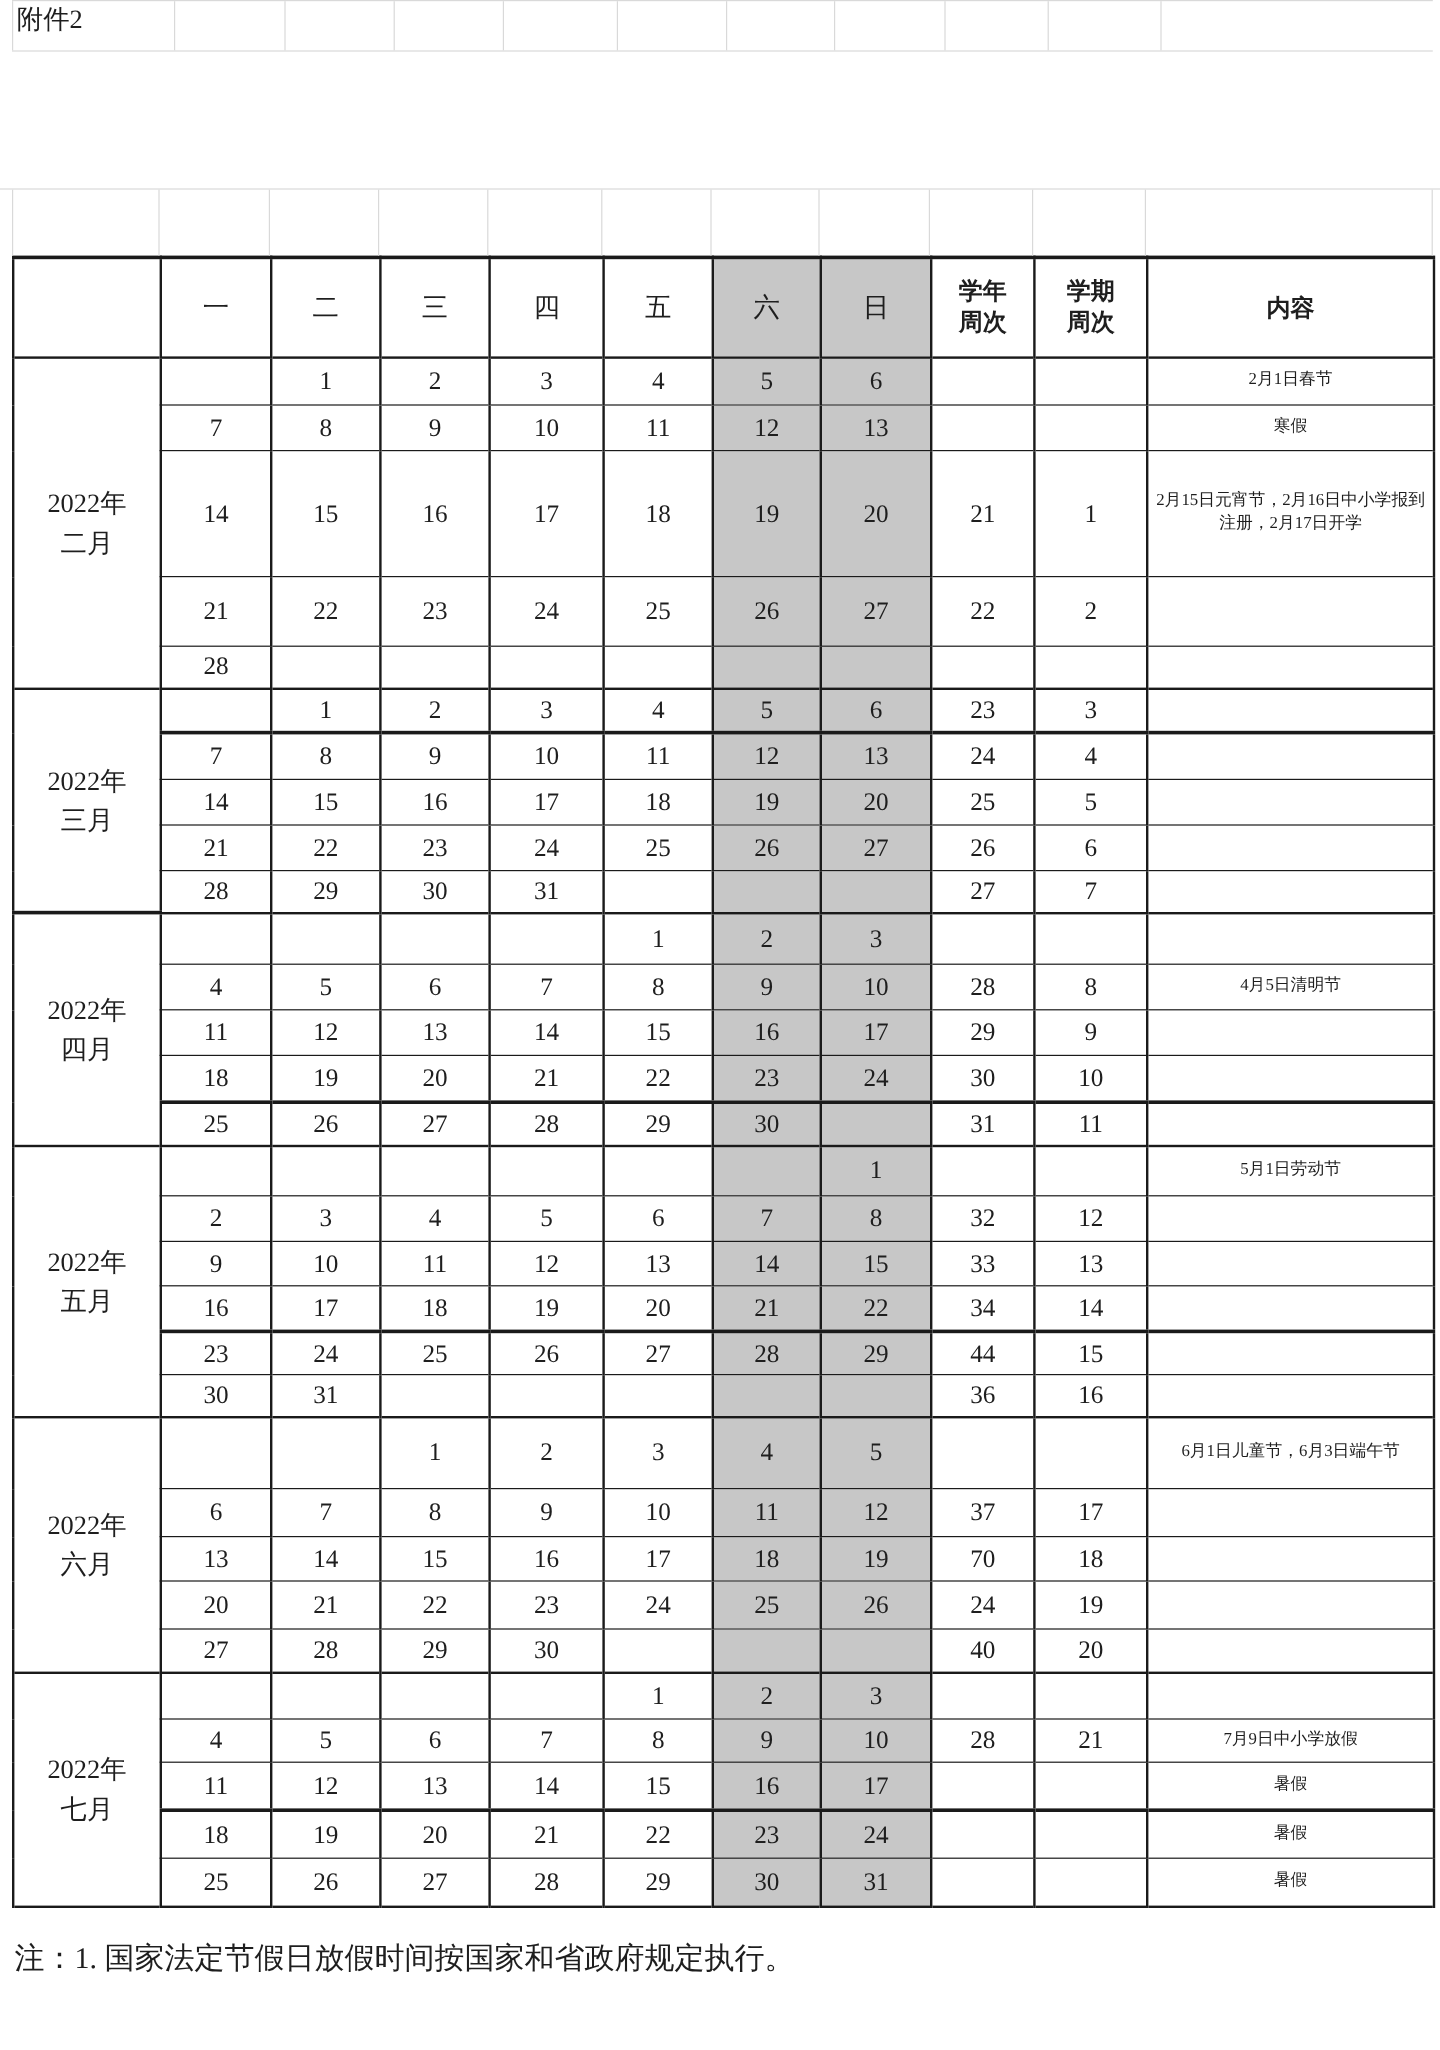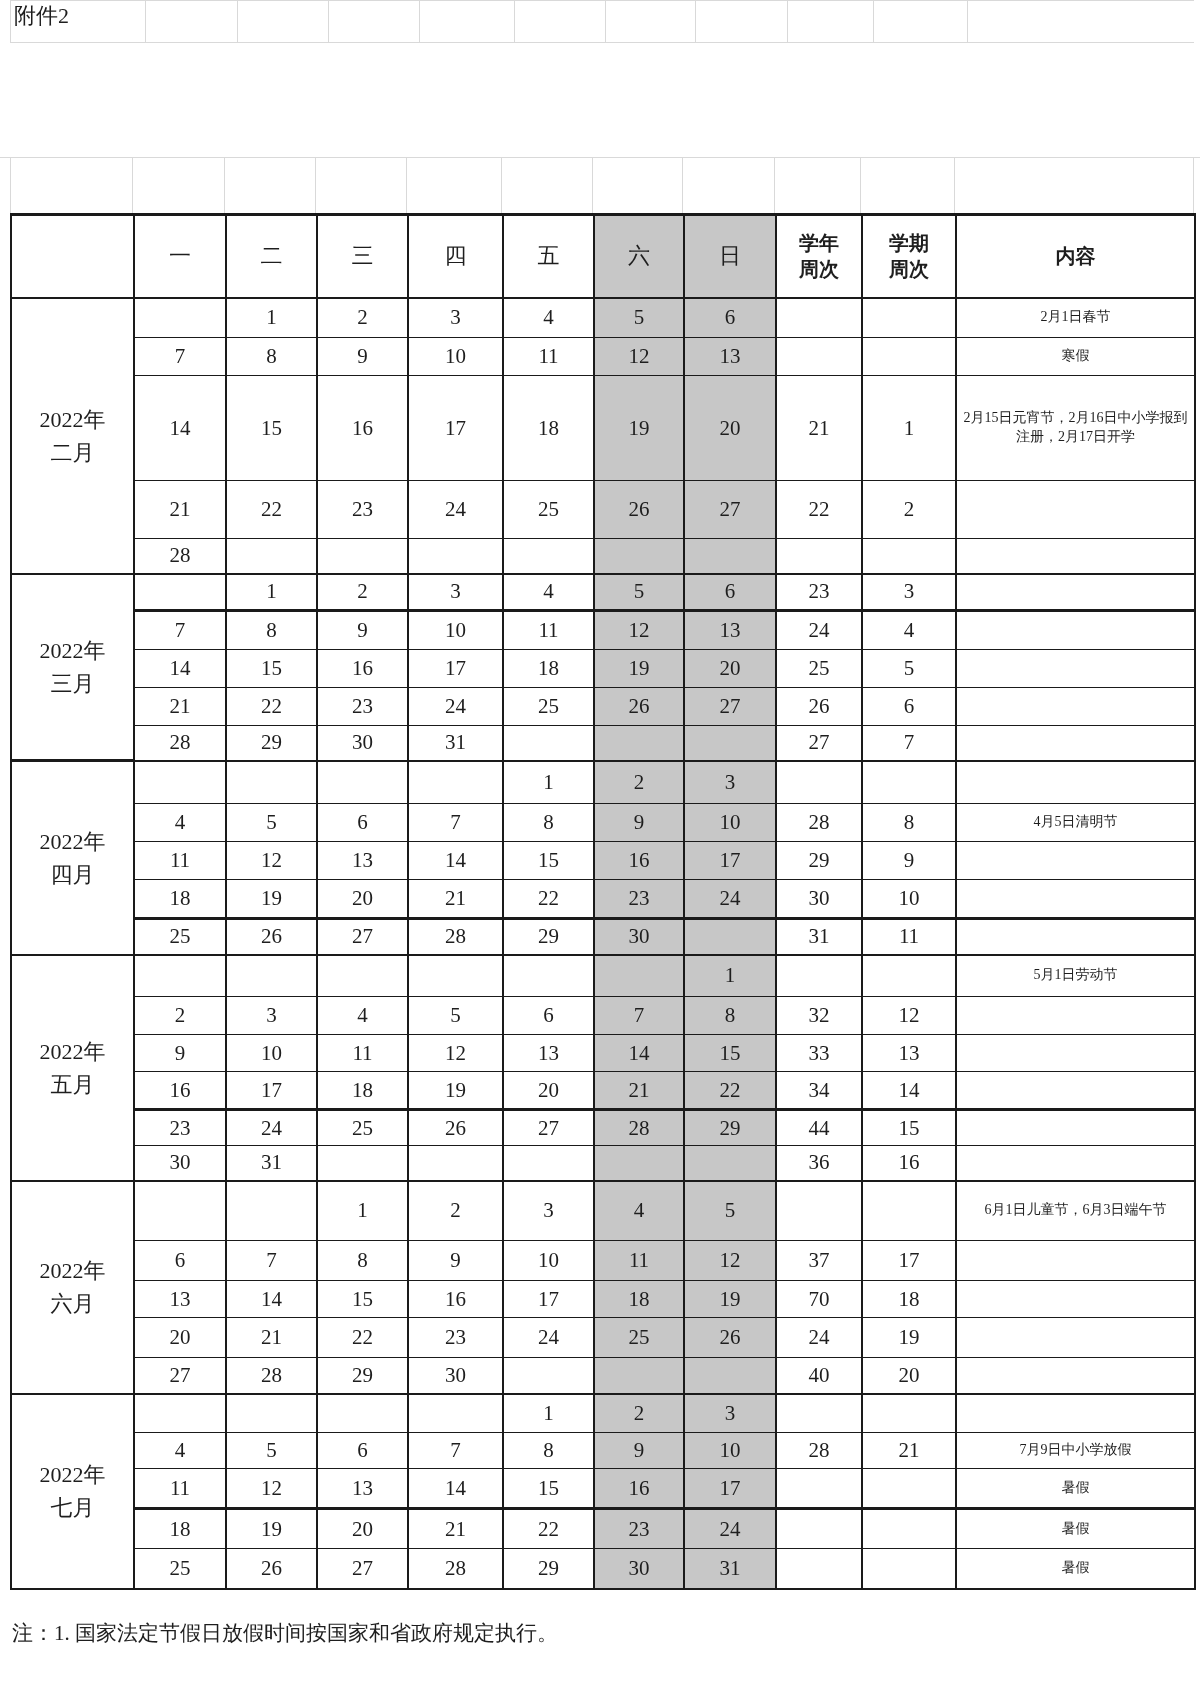--- a/index.html
+++ b/index.html
@@ -30,21 +30,21 @@
   tr.thick > td { border-bottom-width:3px; }
   .weekend { background:var(--weekend-bg,#c7c7c7); }
   th.day-h { font-size:22px; font-weight:400; }
   th.wk-h { font-size:20px; font-weight:700; white-space:pre-line; line-height:1.3; }
   th.content-h { font-size:20px; font-weight:700; }
   td.month-cell { font-size:22px; white-space:pre-line; line-height:1.5; }
   td.day-cell { font-size:21px; }
   td.week-cell { font-size:21px; }
   td.content-cell { font-size:14px; line-height:1.35; padding:2px 8px; }
   
-  .notes { margin:26px 0 0 12px; font-size:21px; line-height:34px; }
+  .notes { margin:26px 0 0 12px; font-size:25px; line-height:34px; }
   .note-2 { padding-left:50px; }
 </style>
 </head>
 <body>
 
 <div class="page">
 
   <div class="grid-strip strip-attachment" id="strip-attachment">
 
   <div class="gcell" style="width: 136px; display: block;"><span class="attachment-text">附件2</span></div>

